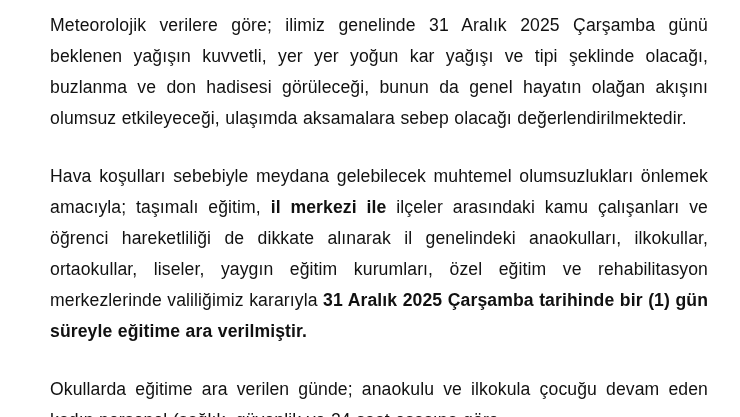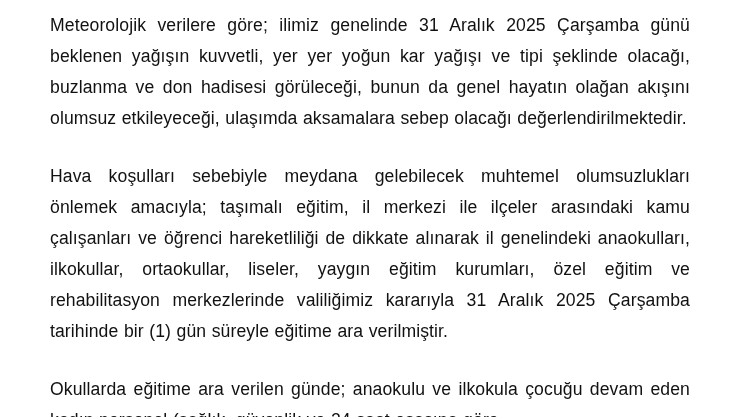--- a/index.html
+++ b/index.html
@@ -13,36 +13,36 @@
     overflow: hidden;
     font-family: "Liberation Sans", sans-serif;
     color: #1a1a1a;
   }
   .page {
     position: relative;
     width: 740px;
     height: 417px;
     background: #ffffff;
     box-sizing: border-box;
-    padding: 10px 50px 0 50px;
+    padding: 10px 32px 0 50px;
   }
   .para {
     text-align: justify;
     font-size: 17.6px;
     line-height: 31px;
     letter-spacing: 0.1px;
     color: #111111;
     margin: 0 0 27px 0;
     word-spacing: 0.5px;
   }
   .para.last {
     margin-bottom: 0;
   }
   .para b, .bold {
-    font-weight: normal;
+    font-weight: bold;
   }
   
   .clip-bottom {
     overflow: hidden;
   }
 </style>
 </head>
 <body>
 
 <div class="page">

